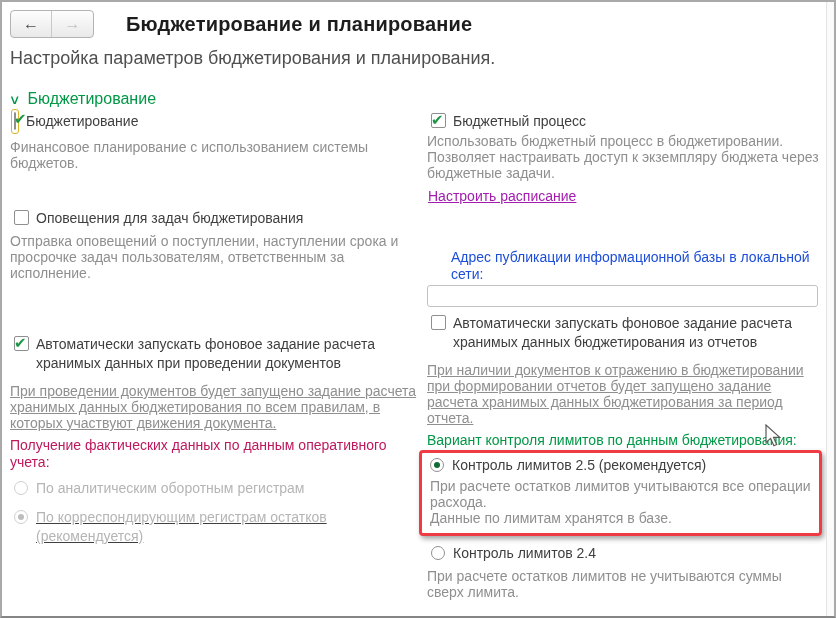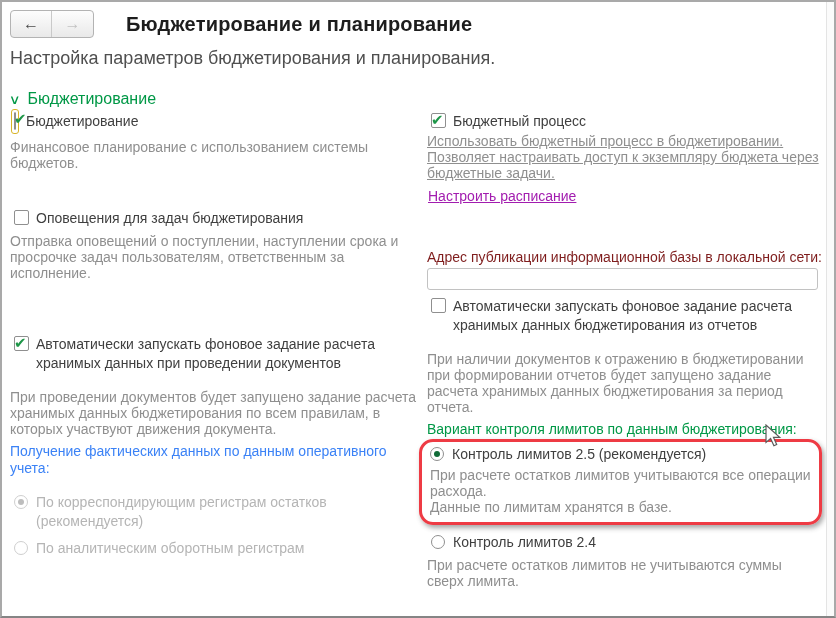--- a/index.html
+++ b/index.html
@@ -38,29 +38,29 @@
     border:1px solid #979797;background:#fff;box-sizing:border-box;}
   .radio.selected::after{content:"";position:absolute;left:3px;top:3px;width:6px;height:6px;border-radius:50%;}
   .group-label{margin-top:6px;line-height:17px;}
   
   .disabled-group .group-label{}
   .radio-row.disabled{cursor:default;}
   .radio-row.disabled .radio{border-color:#cfcfcf;}
   .radio-row.disabled .radio.selected::after{background:#bdbdbd;}
   
   .link{display:inline-block;margin:7px 0 0 1px;text-decoration:underline;cursor:pointer;font-size:14px;}
-  .field-label{margin-top:45px;color:#7f1d1d;line-height:17px;}
+  .field-label{margin-top:45px;color:#1d4ed8;line-height:17px;margin-left:24px;}
   .text-input{display:block;width:391px;height:22px;margin-top:2px;border:1px solid #c2c2c2;
     border-radius:3px;box-sizing:border-box;font-family:inherit;font-size:14px;padding:0 6px;color:#3f3f3f;}
-  .red-box{margin:1px 0 0 -8px;border-style:solid;border-width:3px;border-radius:14px;
+  .red-box{margin:1px 0 0 -8px;border-style:solid;border-width:3px;border-radius:4px;
     padding:3px 8px 7px 8px;box-shadow:2px 3px 5px rgba(60,60,60,.45);}
   .red-box .desc{margin-top:3px;}
   .desc-line{display:block;}
   .mt38{margin-top:38px;} .mt54{margin-top:54px;}
-  .mt10{margin-top:7px;} .mt8{margin-top:8px;} .mt3{margin-top:16px;} .mt2{margin-top:2px;text-decoration:underline;}
+  .mt10{margin-top:7px;} .mt8{margin-top:8px;} .mt3{margin-top:10px;text-decoration:underline;} .mt2{margin-top:2px;}
   
   .scroll-track{position:absolute;top:0;right:0;width:7px;height:100%;background:#fbfbfb;
     border-left:1px solid #e4e4e4;}
   .cursor{position:absolute;left:763px;top:422px;pointer-events:none;}
 </style>
 <style>.radio-row:not(.disabled) .radio.selected::after{background:#116b38;}</style></head>
 <body>
 
 <div class="window">
 
@@ -107,28 +107,28 @@
 
       <div class="cb-row mt54">
         <span class="cb checked">
           <span class="mark" style="color:#1e9648">✔</span>
         </span>
         <span>Автоматически запускать фоновое задание расчета хранимых данных при проведении документов</span>
       </div>
       <div class="desc mt3">При проведении документов будет запущено задание расчета хранимых данных бюджетирования по всем правилам, в которых участвуют движения документа.</div>
 
       <div class="disabled-group">
-        <div class="group-label" style="color:#3b82f6">Получение фактических данных по данным оперативного учета:</div>
+        <div class="group-label" style="color:#be185d">Получение фактических данных по данным оперативного учета:</div>
+        <div class="radio-row disabled mt8">
+          <span class="radio"></span>
+          <span style="color:#b5b5b5">По аналитическим оборотным регистрам</span>
+        </div>
         <div class="radio-row disabled mt3">
           <span class="radio selected"></span>
           <span style="color:#b5b5b5">По корреспондирующим регистрам остатков (рекомендуется)</span>
-        </div>
-        <div class="radio-row disabled mt8">
-          <span class="radio"></span>
-          <span style="color:#b5b5b5">По аналитическим оборотным регистрам</span>
         </div>
       </div>
     </div>
 
     <div class="col">
 
       <div class="cb-row">
         <span class="cb checked">
           <span class="mark" style="color:#1e9648">✔</span>
         </span>

